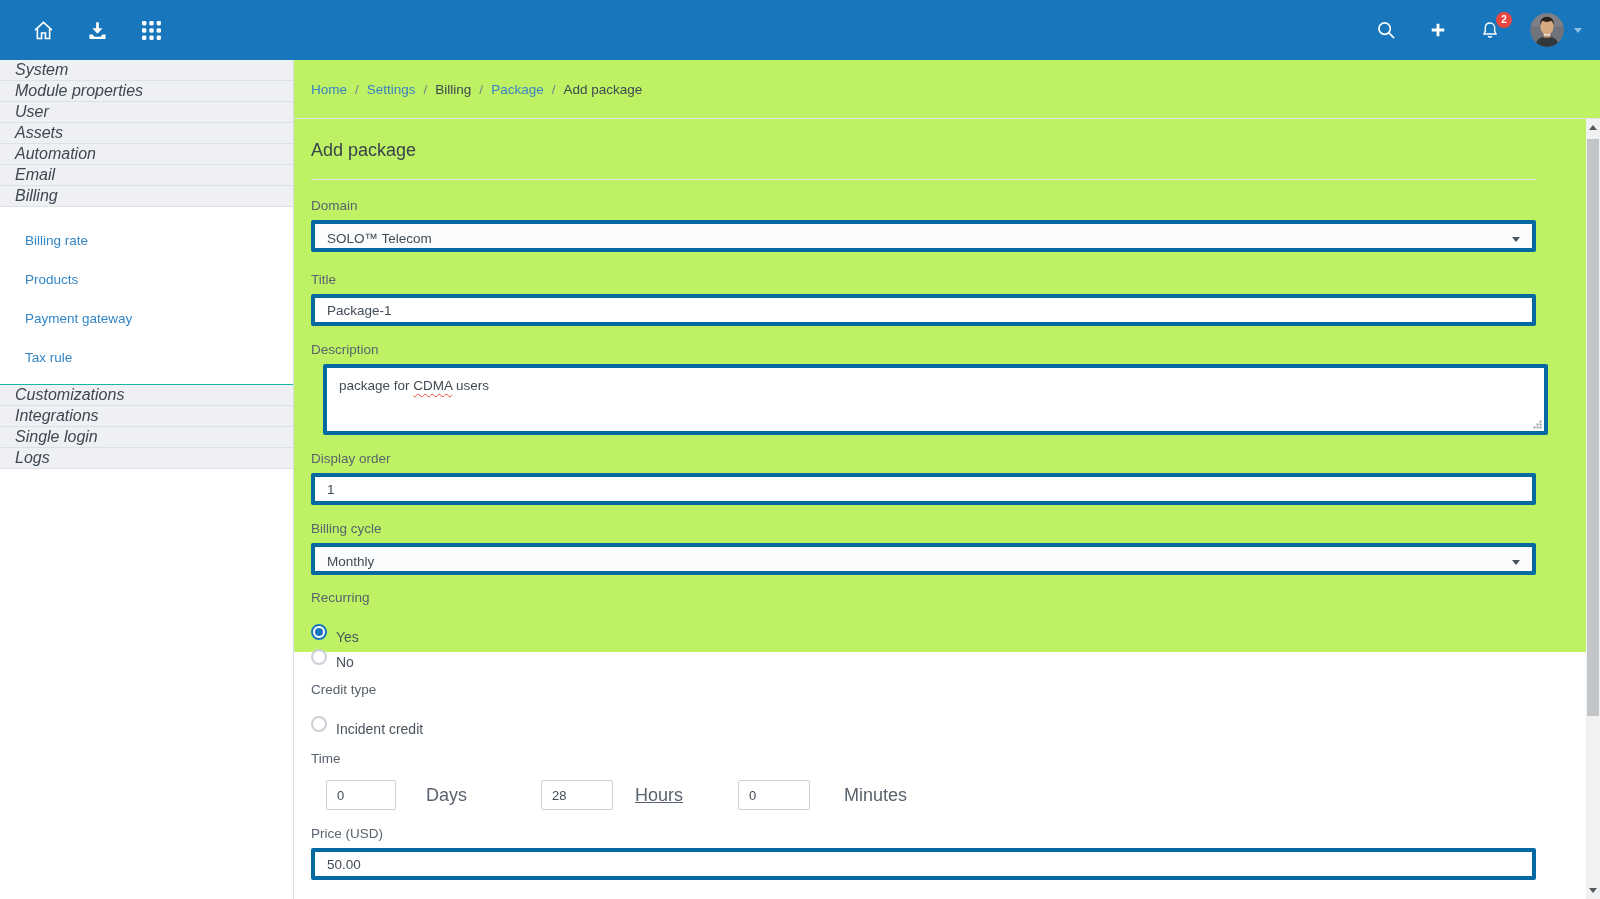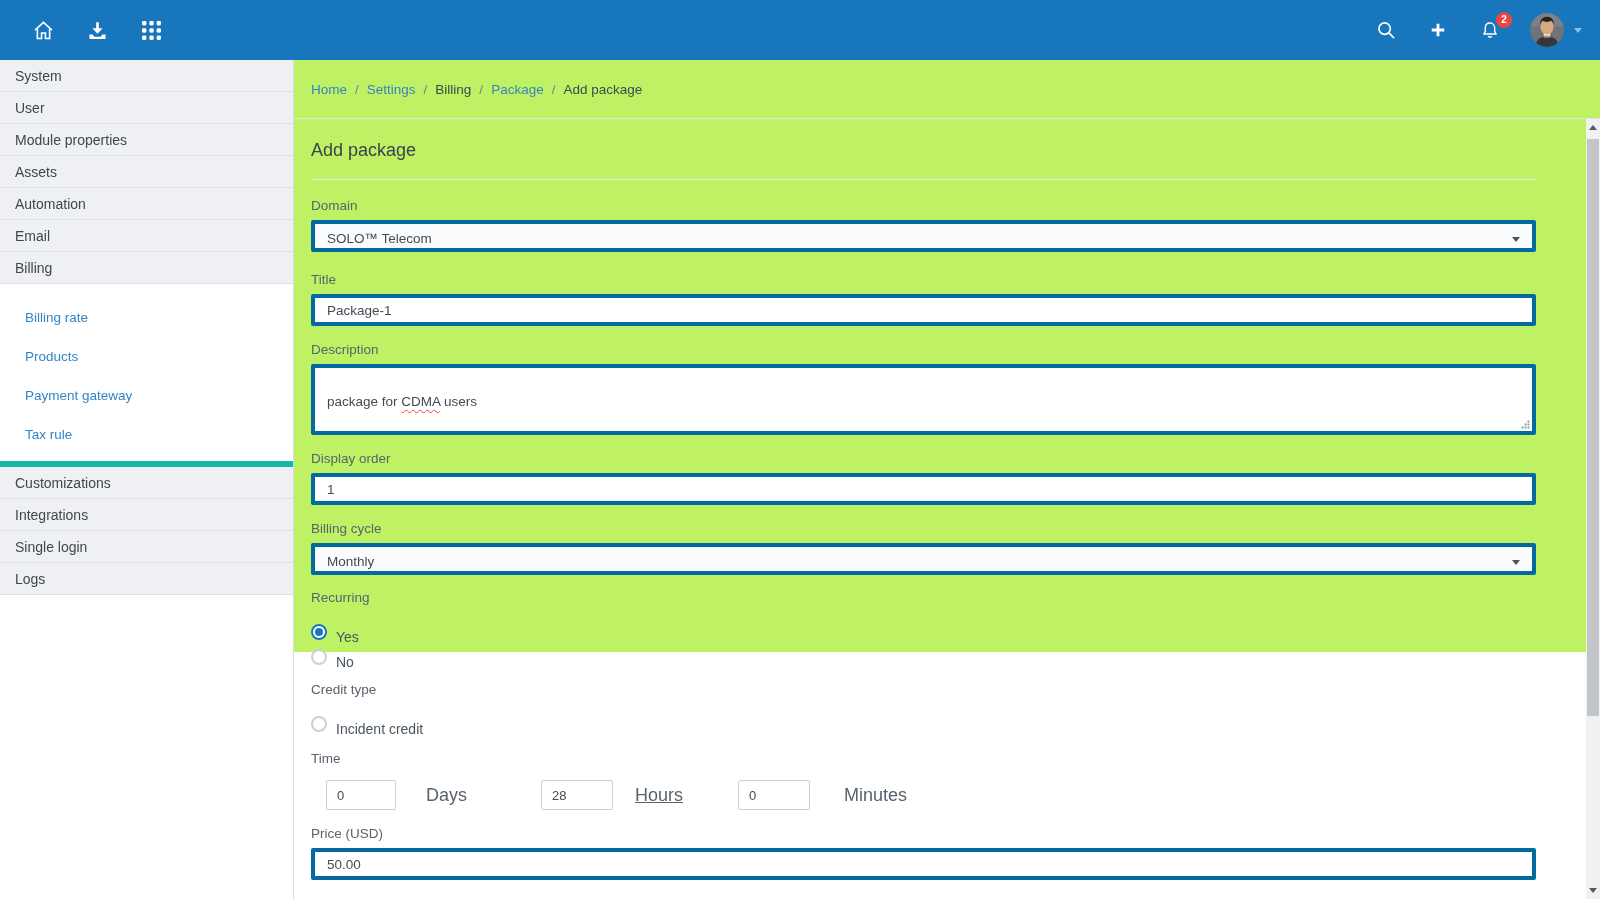--- a/index.html
+++ b/index.html
@@ -21,24 +21,24 @@
     text-align:center; padding:0 4px; }
   .avatar { width:34px; height:34px; border-radius:50%; overflow:hidden; margin-left:14px;
     cursor:pointer; flex:0 0 auto; }
   .avatar svg { display:block; }
   .caret-down { width:0; height:0; border-left:4.5px solid transparent; border-right:4.5px solid transparent;
     border-top:5px solid #8fc0e6; margin-left:10px; margin-right:4px; cursor:pointer; }
 
   
   .sidebar { position:absolute; left:0; top:60px; width:294px; height:839px;
     background:#fff; border-right:1px solid #d9dde1; }
-  .side-item { height:32px; display:flex; align-items:center; padding-left:15px;
-    background:#eef0f3; border-bottom:1px solid #dde1e5; color:#3d4752; font-size:14px;
-    cursor:pointer; }
-  .submenu { background:#fff; padding:14px 0 7px 0; border-bottom:6px solid #14b8a6; }
+  .side-item { height:21px; display:flex; align-items:center; padding-left:15px;
+    background:#eef0f3; border-bottom:1px solid #dde1e5; color:#3d4752; font-size:16px;
+    cursor:pointer;font-style:italic; }
+  .submenu { background:#fff; padding:14px 0 7px 0; border-bottom:1px solid #14b8a6; }
   .sub-item { height:39px; display:flex; align-items:center; padding-left:25px;
     color:#3285c6; font-size:13.5px; cursor:pointer; }
 
   
   .main { position:absolute; left:294px; top:60px; width:1306px; height:592px; background:#bef264; }
   .breadcrumb { height:58px; display:flex; align-items:center; padding-left:17px; font-size:13.5px; }
   .bc-link { color:#3b82c4; cursor:pointer; }
   .bc-text { color:#3e4852; }
   .bc-sep { color:#767f89; margin:0 8px; }
 
@@ -52,21 +52,21 @@
   .fld-label { font-size:13.5px; color:#59636d; margin-bottom:7px; }
   .fld { margin-top:16px; }
   .inp, .sel, .ta { width:100%; border:4px solid #0369a1; border-radius:2px; background:#fff;
     font-family:inherit; font-size:13.5px; color:#414b55; }
   .inp { height:32px; padding:0 12px; }
   .sel { height:32px; line-height:30px; padding:0 30px 0 12px; position:relative;
     background:#fbfcfd; cursor:pointer; }
   .sel .sel-caret { position:absolute; right:12px; top:13px; width:0; height:0;
     border-left:4.5px solid transparent; border-right:4.5px solid transparent;
     border-top:5px solid #4a545e; }
-  .ta { height:71px; padding:25px 12px; position:relative; line-height:18px; cursor:text; }
+  .ta { height:71px; padding:9px 12px; position:relative; line-height:18px; cursor:text;margin-left:12px; }
   .msp { text-decoration:underline; text-decoration-style:wavy; text-decoration-color:#e74c3c;
     text-decoration-thickness:1px; text-underline-offset:3px; }
   .resize-handle { position:absolute; right:2px; bottom:2px; }
 
   .radio-group { margin-top:14px; }
   .radio-row { display:flex; align-items:center; height:25px; cursor:pointer; }
   .radio { width:16px; height:16px; border-radius:50%; margin-right:9px; background:#fff;
     border:2px solid #ccd1d7; flex:0 0 auto; position:relative; }
   .radio.checked { border-color:#1877bc; }
   .radio.checked::after { content:""; position:absolute; left:2px; top:2px; width:8px; height:8px;
@@ -162,24 +162,24 @@
     </div>
     <div class="caret-down"></div>
   </div>
 </header>
 
 <nav class="sidebar">
   <div class="side-item">
       <span>System</span>
     </div>
   <div class="side-item">
+      <span>Module properties</span>
+    </div>
+  <div class="side-item">
       <span>User</span>
-    </div>
-  <div class="side-item">
-      <span>Module properties</span>
     </div>
   <div class="side-item">
       <span>Assets</span>
     </div>
   <div class="side-item">
       <span>Automation</span>
     </div>
   <div class="side-item">
       <span>Email</span>
     </div>

